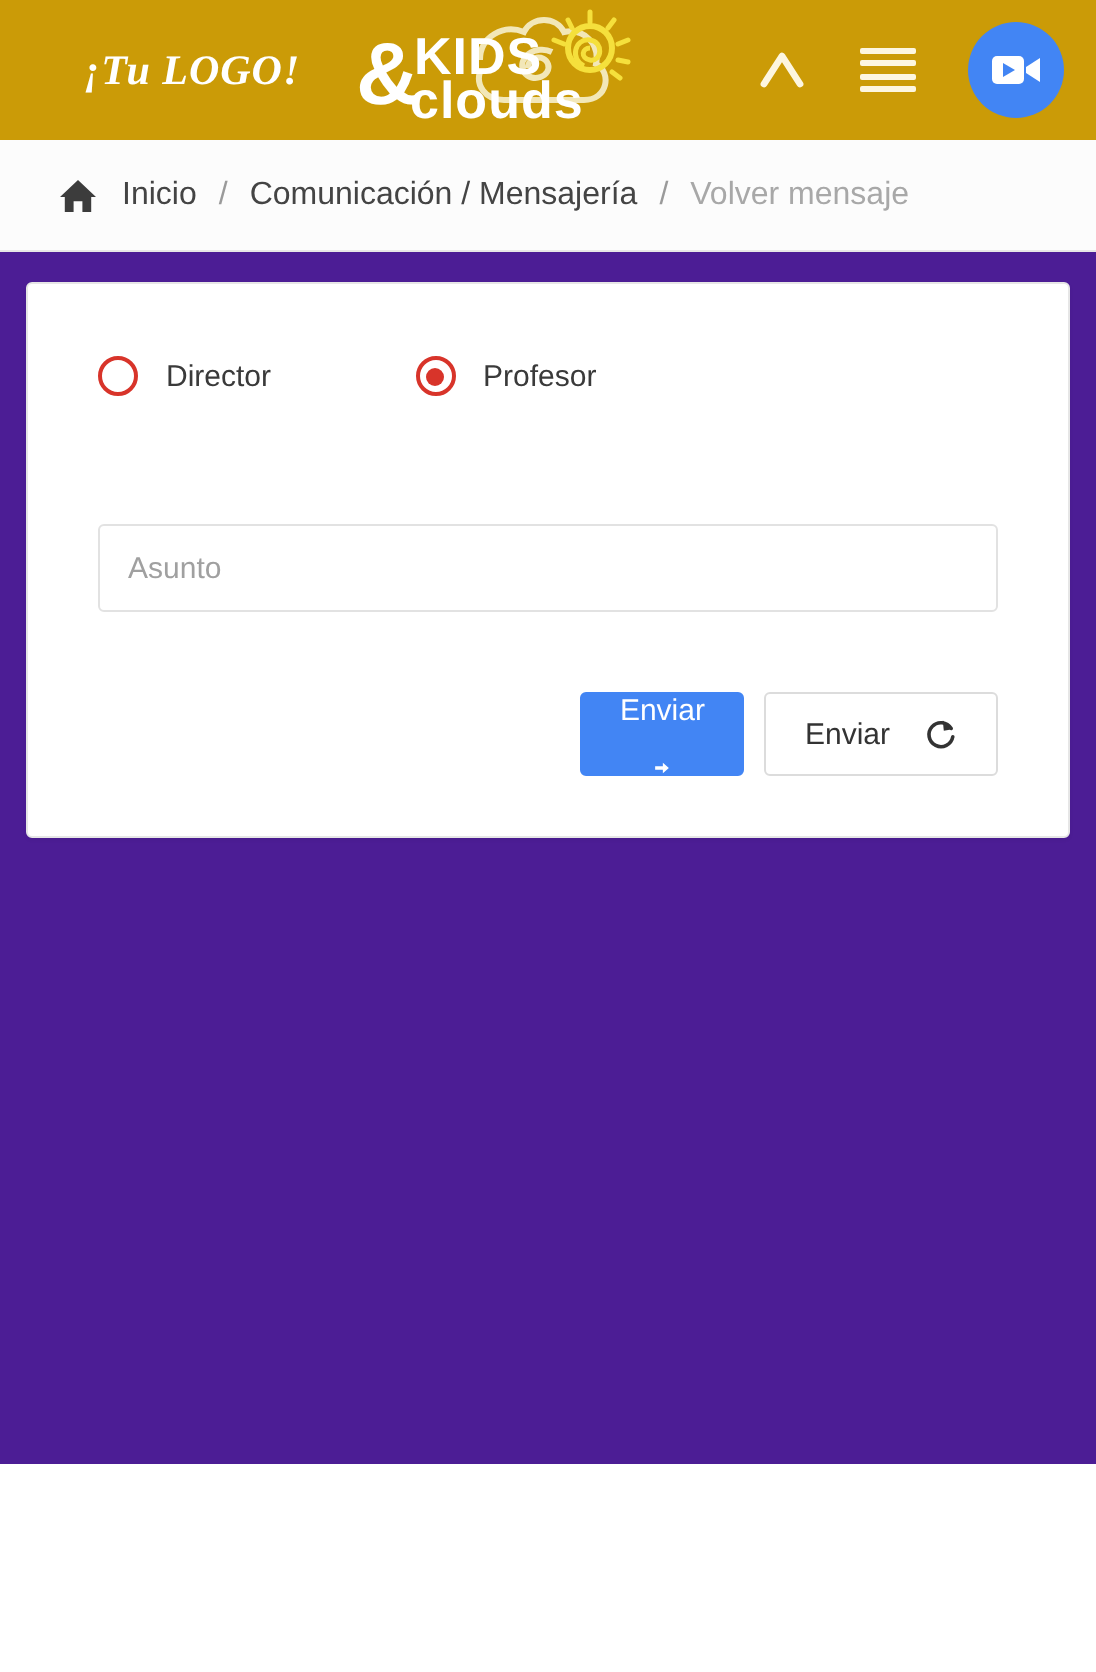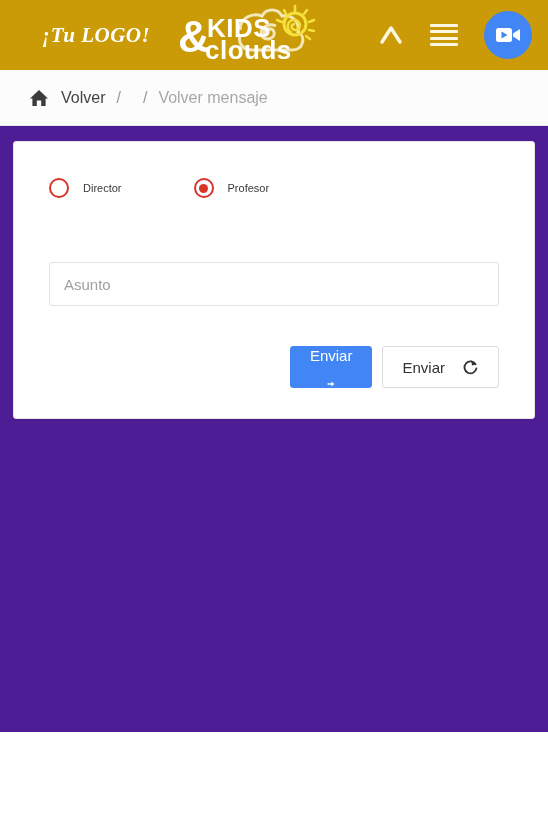--- a/index.html
+++ b/index.html
@@ -160,21 +160,21 @@
   }
   .radio-mark .dot {
     width: 9px;
     height: 9px;
     border-radius: 50%;
     background: #d8342a;
     display: none;
   }
   .radio-item.checked .radio-mark .dot { display: block; }
   .radio-label {
-    font-size: 11px;
+    font-size: 15px;
     color: #3a3a3a;
     margin-left: 14px;
   }
 
   
   .text-input {
     width: 100%;
     height: 44px;
     border: 1px solid #e2e2e2;
     border-radius: 3px;
@@ -306,22 +306,23 @@
       </button>
     </div>
   </div>
 
   <div class="breadcrumb-bar">
     <span class="home-icon">
       <svg width="20" height="18" viewBox="0 0 20 18">
         <path d="M10 1 L19 9.5 L16.6 9.5 L16.6 17 L12.2 17 L12.2 11.6 L7.8 11.6 L7.8 17 L3.4 17 L3.4 9.5 L1 9.5 Z" fill="#3c3c3c"></path>
       </svg>
     </span>
-    <a class="crumb" href="#">Volver</a>
+    <a class="crumb" href="#">Inicio</a>
     <span class="crumb-sep wide">/</span>
+    <a class="crumb" href="#">Comunicación / Mensajería</a>
     <span class="crumb-sep wide">/</span>
     <span class="crumb-current">Volver mensaje</span>
   </div>
 
   <div class="page-body">
     <div class="card">
 
       <div class="radio-row">
         <label class="radio-item">
           <span class="radio-mark"></span>

